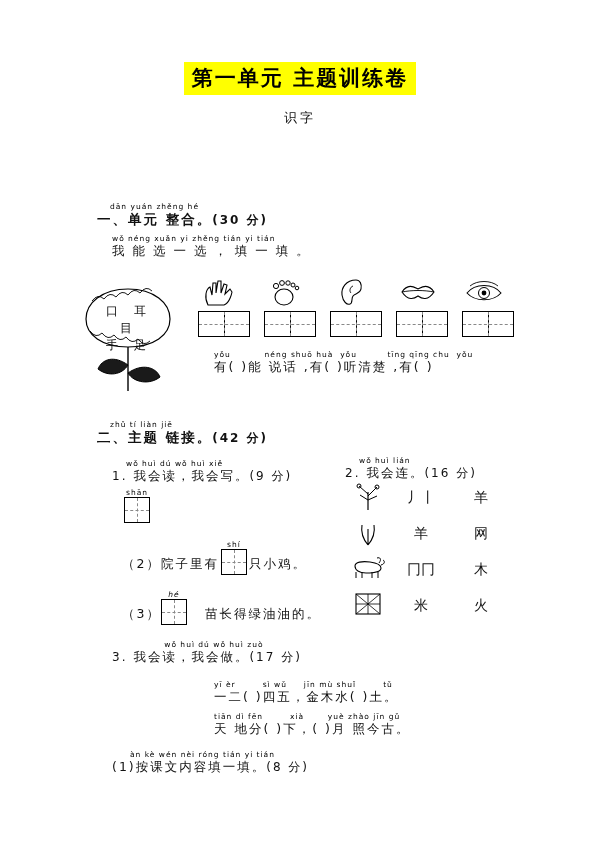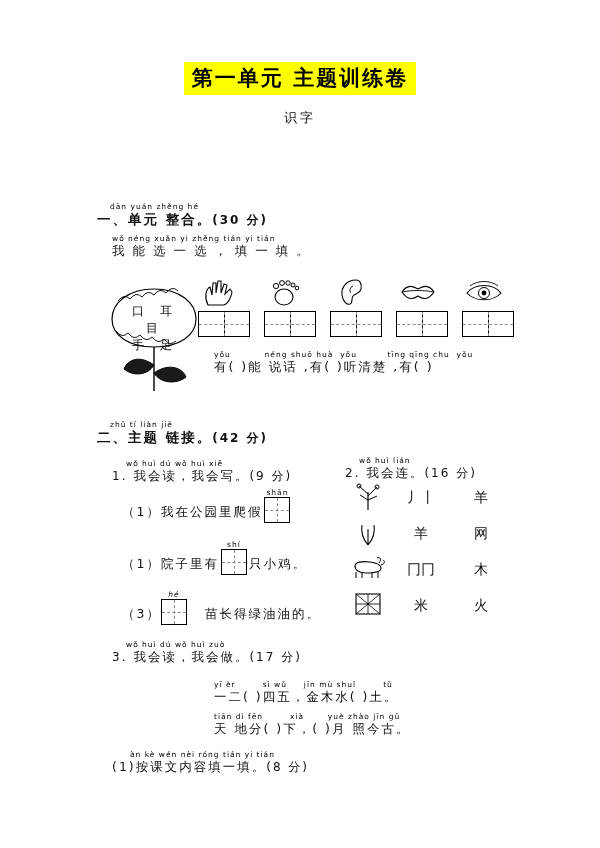--- a/index.html
+++ b/index.html
@@ -86,21 +86,21 @@
     top:0;bottom:0;left:50%;
     border-left:1px dashed #888;
   }
   .tz2{width:52px;}
   .tz2 .mid{
     position:absolute;left:50%;top:0;bottom:0;border-left:1px solid #000;
   }
   
   .flower{
     position:absolute;
-    left:98px;top:219px;
+    left:72px;top:219px;
     width:112px;height:120px;
   }
   .flower-text{
     position:absolute;
     left:22px;top:22px;
     width:70px;
     text-align:center;
     font-family:"DejaVu Sans", sans-serif;
     font-size:12px;
     line-height:17px;
@@ -222,31 +222,30 @@
     <div class="cn cnb"><span>二、主题 链接。</span><span class="num">(42 分)</span></div>
   </div>
 
   <div class="sec" style="left:112px;top:397px;">
     <div class="py" style="margin-left:14px;">wǒ huì dú     wǒ huì xiě</div>
     <div class="cn"><span class="num">1.</span> <span>我会读，我会写。</span><span class="num">(9 分)</span></div>
   </div>
 
   <div class="sec" style="left:122px;top:426px;">
     <div style="display:flex;align-items:flex-end;">
-      <div class="cn" style="padding-bottom:3px;">（1）我在公园里爬假</div>
       <div style="margin-left:2px;">
         <div class="py" style="text-align:center;">shān</div>
         <div class="tz"></div>
       </div>
     </div>
   </div>
 
   <div class="sec" style="left:122px;top:478px;">
     <div style="display:flex;align-items:flex-end;">
-      <div class="cn" style="padding-bottom:3px;">（1）院子里有</div>
+      <div class="cn" style="padding-bottom:3px;">（2）院子里有</div>
       <div style="margin:0 2px;">
         <div class="py" style="text-align:center;">shí</div>
         <div class="tz"></div>
       </div>
       <div class="cn" style="padding-bottom:3px;">只小鸡。</div>
     </div>
   </div>
 
   <div class="sec" style="left:122px;top:528px;">
     <div style="display:flex;align-items:flex-end;">
@@ -302,21 +301,21 @@
         <svg width="32" height="28" viewBox="0 0 32 28">
           <rect x="4" y="4" width="24" height="20" fill="none" stroke="#000" stroke-width="1.1"></rect>
           <path d="M4 4 L28 24 M28 4 L4 24 M16 4 L16 24 M4 14 L28 14" stroke="#000" stroke-width="0.8" fill="none"></path>
         </svg>
       </div>
       <div class="match-ch">米</div>
       <div class="match-ch2">火</div>
     </div>
   </div>
 
-  <div class="sec" style="left:112px;top:578px;">
+  <div class="sec" style="left:112px;top:578px;text-align:center;">
     <div class="py" style="margin-left:14px;">wǒ huì dú     wǒ huì zuò</div>
     <div class="cn"><span class="num">3.</span> <span>我会读，我会做。</span><span class="num">(17 分)</span></div>
   </div>
 
   <div class="sec" style="left:214px;top:618px;">
     <div class="py">yī èr&nbsp;&nbsp;&nbsp;&nbsp;&nbsp;&nbsp;&nbsp;&nbsp;sì wǔ&nbsp;&nbsp;&nbsp;&nbsp;&nbsp;jīn mù shuǐ&nbsp;&nbsp;&nbsp;&nbsp;&nbsp;&nbsp;&nbsp;&nbsp;tǔ</div>
     <div class="cn">一二(      )四五，金木水(      )土。</div>
   </div>
 
   <div class="sec" style="left:214px;top:650px;">

